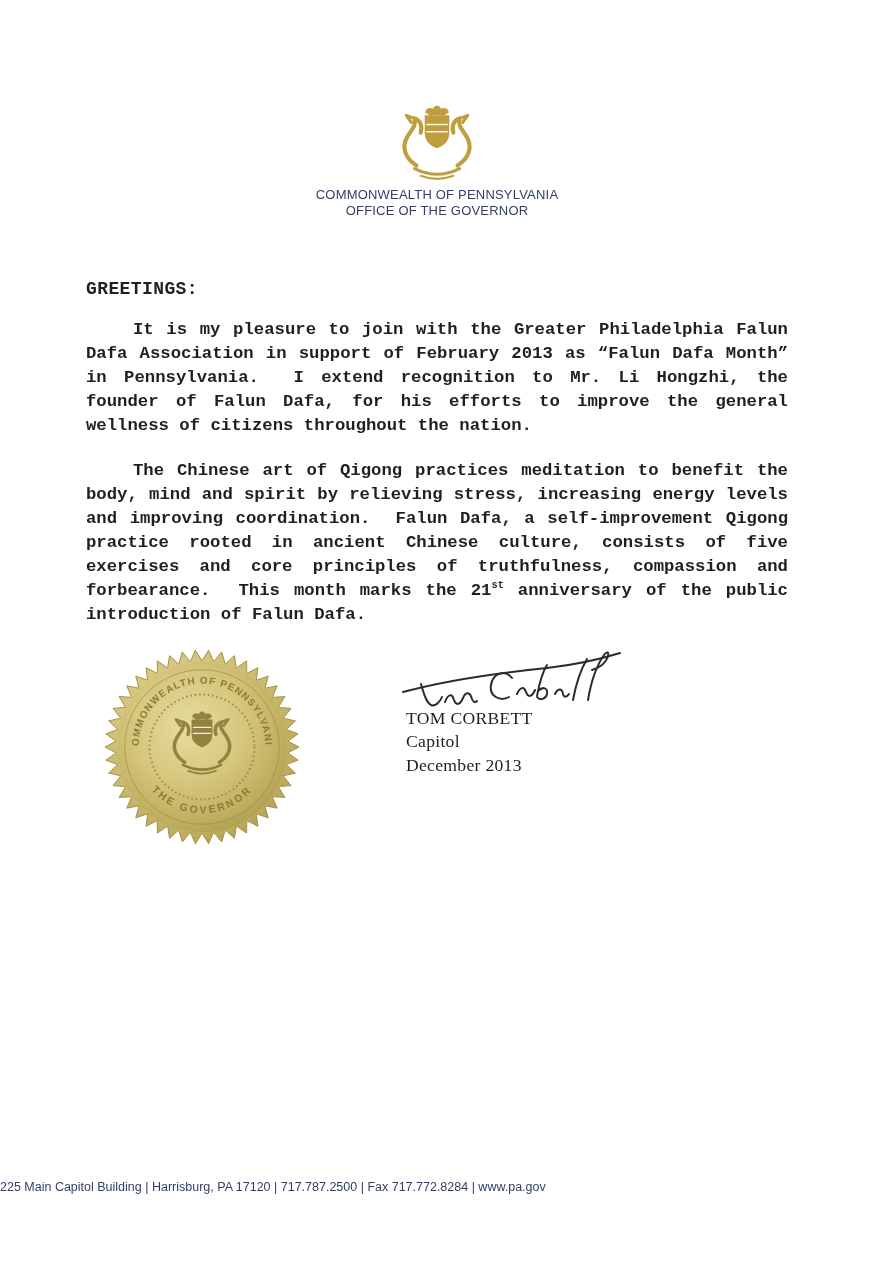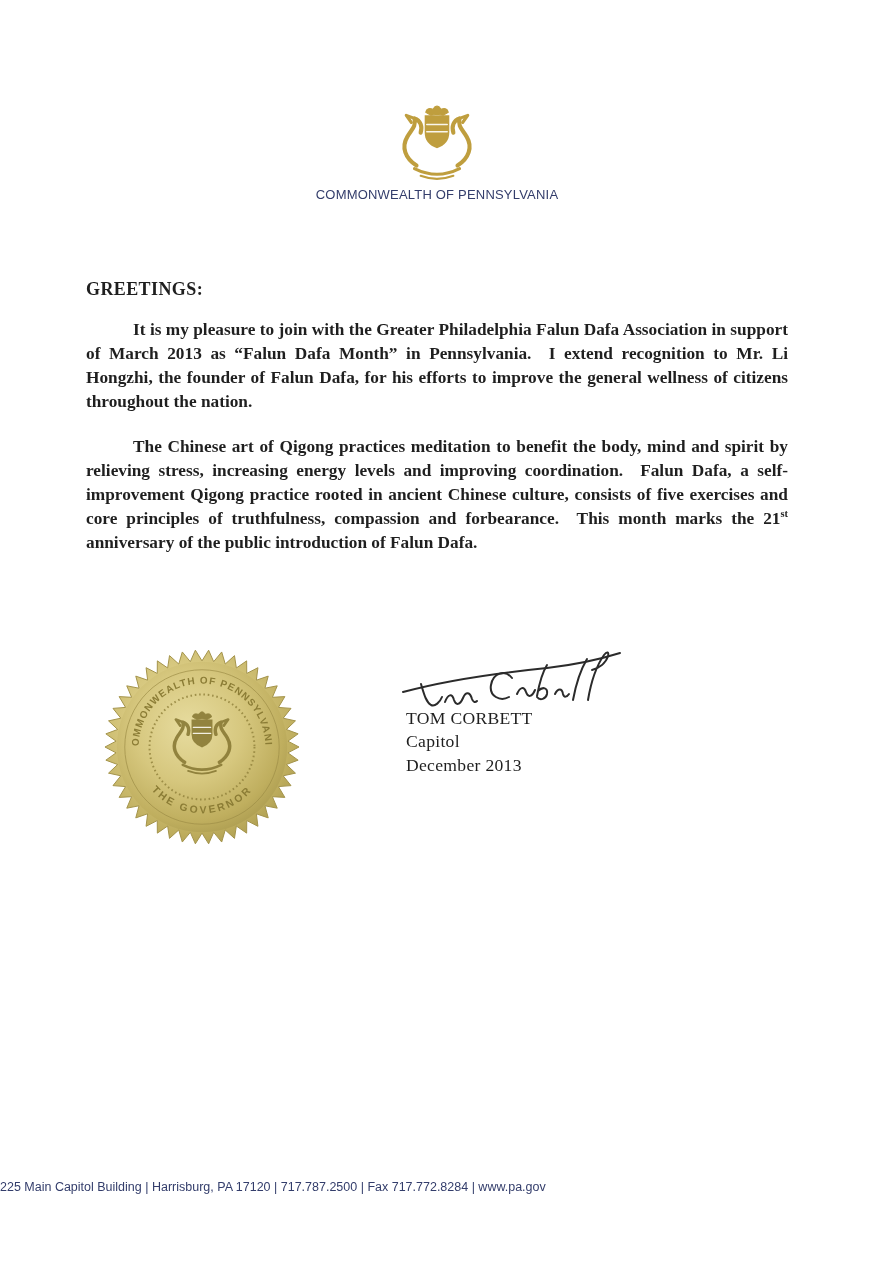--- a/index.html
+++ b/index.html
@@ -13,21 +13,21 @@
   }
   
   .header-block{position:absolute;top:99px;left:0;width:100%;text-align:center;}
   .crest{width:106px;height:82px;display:block;margin:0 auto 3px;color:var(--crest-gold,#bf9e3e);}
   .org-line{
     font-family:"Liberation Sans", sans-serif;
     font-size:13px;line-height:16px;font-weight:500;
     color:var(--navy,#333d6b);letter-spacing:.2px;
   }
   
-  .letter{position:absolute;left:86px;top:276px;width:702px;color:var(--ink,#1f1f1f);}
+  .letter{position:absolute;left:86px;top:276px;width:702px;color:var(--ink,#1f1f1f);font-family:Liberation Mono, monospace;}
   .salutation{font-weight:700;font-size:18px;line-height:20px;margin:0 0 19px;letter-spacing:.4px;}
   p.para{
     margin:0 0 21px;
     font-weight:700;font-size:17.3px;line-height:24px;
     text-align:justify;text-indent:47px;
     white-space:pre-wrap;
   }
   p.para sup{font-size:.6em;line-height:0;vertical-align:super;}
   
   .seal{position:absolute;left:103px;top:645px;width:198px;height:198px;}
@@ -69,25 +69,26 @@
   </symbol>
 </svg>
 
 <div class="page">
 
   <div class="header-block">
     <svg class="crest" viewBox="0 0 100 80">
       <use href="#pa-crest"></use>
     </svg>
     <div class="org-line">COMMONWEALTH OF PENNSYLVANIA</div>
+    <div class="org-line">OFFICE OF THE GOVERNOR</div>
   </div>
 
   <div class="letter">
     <div class="salutation">GREETINGS:</div>
-    <p class="para">It is my pleasure to join with the Greater Philadelphia Falun Dafa Association in support of March 2013 as “Falun Dafa Month” in Pennsylvania.  I extend recognition to Mr. Li Hongzhi, the founder of Falun Dafa, for his efforts to improve the general wellness of citizens throughout the nation.</p>
+    <p class="para">It is my pleasure to join with the Greater Philadelphia Falun Dafa Association in support of February 2013 as “Falun Dafa Month” in Pennsylvania.  I extend recognition to Mr. Li Hongzhi, the founder of Falun Dafa, for his efforts to improve the general wellness of citizens throughout the nation.</p>
     <p class="para"><span>The Chinese art of Qigong practices meditation to benefit the body, mind and spirit by relieving stress, increasing energy levels and improving coordination.  Falun Dafa, a self-improvement Qigong practice rooted in ancient Chinese culture, consists of five exercises and core principles of truthfulness, compassion and forbearance.  This month marks the 21</span><sup>st</sup><span> anniversary of the public introduction of Falun Dafa.</span></p>
   </div>
 
   <svg class="seal" viewBox="0 0 200 200">
     <defs>
       <radialGradient id="sealGold" cx="42%" cy="38%" r="72%">
         <stop offset="0%" stop-color="#e7dc9f"></stop>
         <stop offset="45%" stop-color="#d6c77e"></stop>
         <stop offset="78%" stop-color="#bfae5e"></stop>
         <stop offset="100%" stop-color="#a3944a"></stop>

